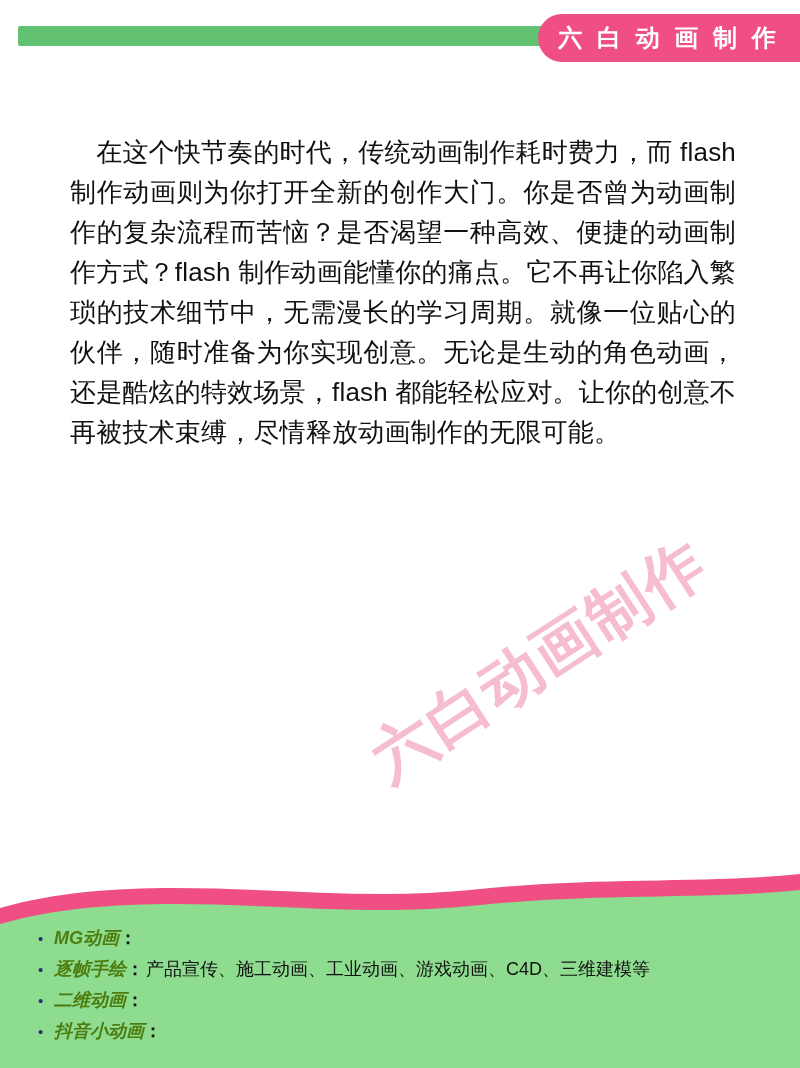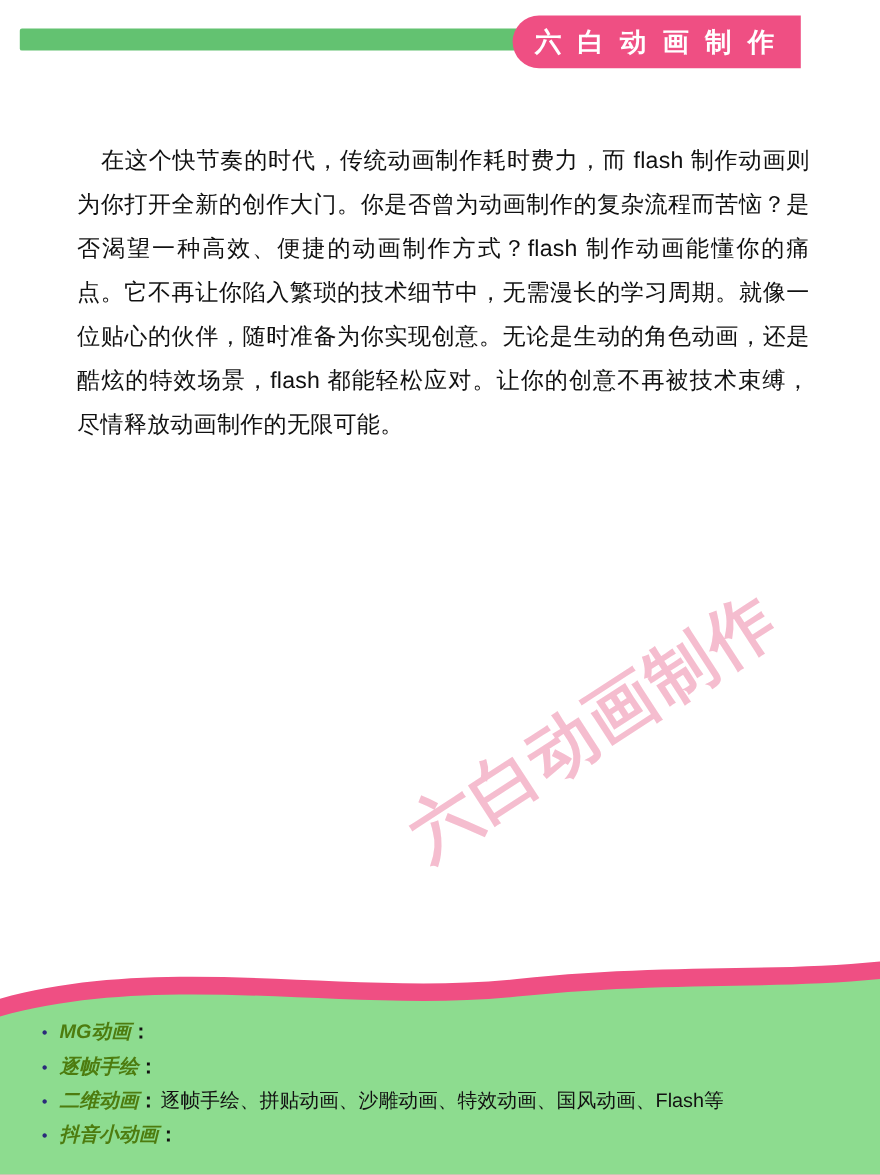--- a/index.html
+++ b/index.html
@@ -13,21 +13,21 @@
     font-family: "Liberation Sans", sans-serif;
     position: relative;
     overflow: hidden;
   }
 
   
   .header {
     position: absolute;
     top: 0;
     left: 0;
-    width: 728px;
+    width: 800px;
     height: 80px;
   }
   .header-bar {
     position: absolute;
     top: 26px;
     left: 18px;
     width: 700px;
     height: 20px;
     background: #63c271;
     border-radius: 2px;
@@ -54,21 +54,21 @@
   }
 
   
   .content {
     position: absolute;
     top: 106px;
     left: 70px;
     width: 666px;
   }
   .paragraph {
-    font-size: 21px;
+    font-size: 26px;
     line-height: 40px;
     color: #111111;
     text-align: justify;
     text-indent: 0;
     letter-spacing: 0.2px;
     font-family: "Liberation Sans", sans-serif;
   }
 
   
   .watermark {
@@ -162,26 +162,26 @@
   <ul class="footer-list">
     <li class="footer-item">
       <span class="bullet">•</span>
       <span class="item-label">MG动画</span>
       <span class="item-colon">：</span>
     </li>
     <li class="footer-item">
       <span class="bullet">•</span>
       <span class="item-label">逐帧手绘</span>
       <span class="item-colon">：</span>
+      <span class="item-value">产品宣传、施工动画、工业动画、游戏动画、C4D、三维建模等</span>
     </li>
     <li class="footer-item">
       <span class="bullet">•</span>
       <span class="item-label">二维动画</span>
       <span class="item-colon">：</span>
-      <span class="item-value">逐帧手绘、拼贴动画、沙雕动画、特效动画、国风动画、Flash等</span>
     </li>
     <li class="footer-item">
       <span class="bullet">•</span>
       <span class="item-label">抖音小动画</span>
       <span class="item-colon">：</span>
     </li>
   </ul>
 </div>
 
 </body></html>

